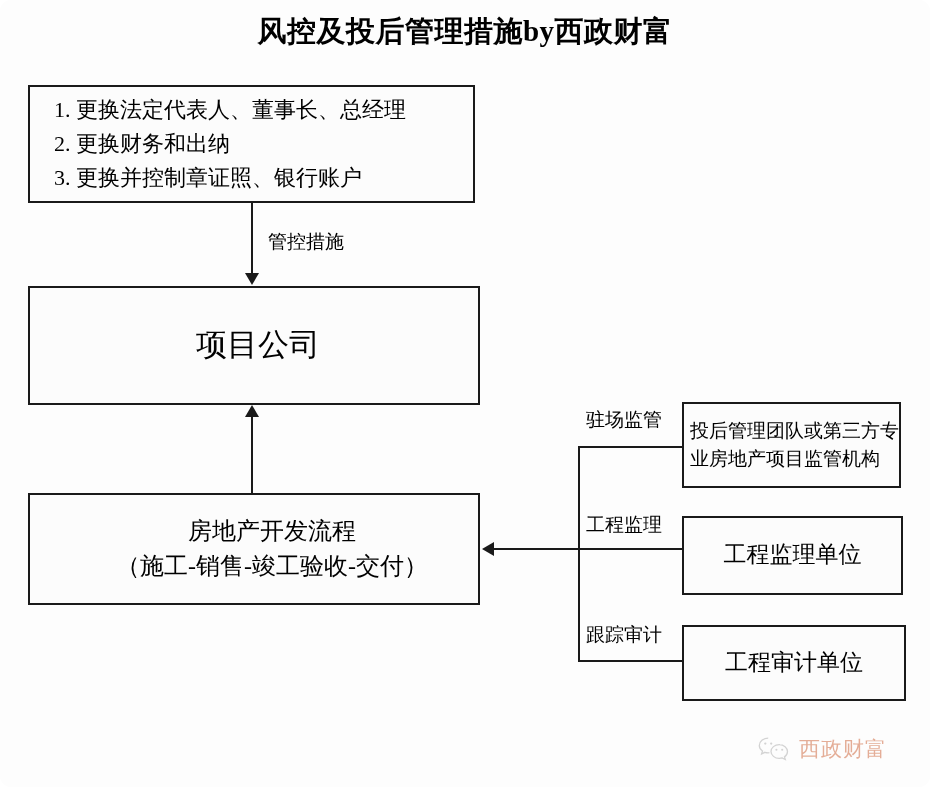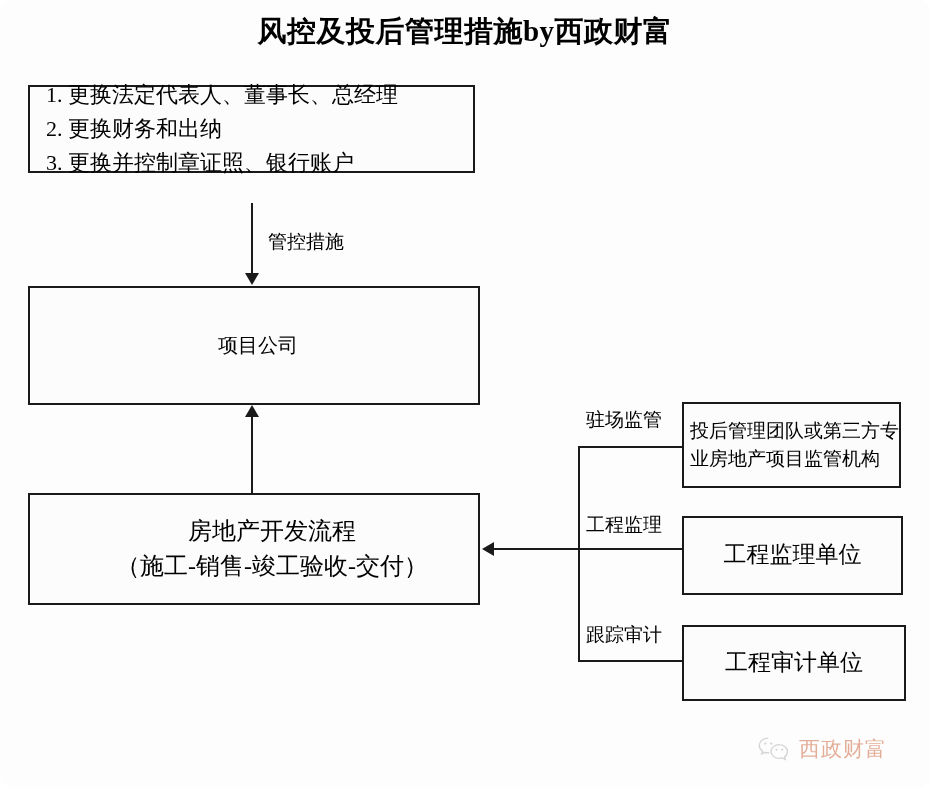--- a/index.html
+++ b/index.html
@@ -49,38 +49,38 @@
     white-space: pre-line;
     text-align: center;
     line-height: 1.42;
   }
 
   
   #measures-box {
     left: 28px;
     top: 85px;
     width: 447px;
-    height: 88px;
+    height: 118px;
     justify-content: flex-start;
     align-items: center;
-    padding-left: 16px;
+    padding-left: 24px;
   }
   #measures-box .box-text {
     text-align: left;
     font-size: 22px;
     line-height: 1.55;
   }
 
   #project-company-box {
     left: 28px;
     top: 286px;
     width: 452px;
     height: 119px;
   }
-  #project-company-box .box-text { font-size: 20px; margin-left: 8px; }
+  #project-company-box .box-text { font-size: 31px; margin-left: 8px; }
 
   #development-box {
     left: 28px;
     top: 493px;
     width: 452px;
     height: 112px;
     padding-left: 36px;
   }
   #development-box .box-text { font-size: 24px; line-height: 1.45; }
 

